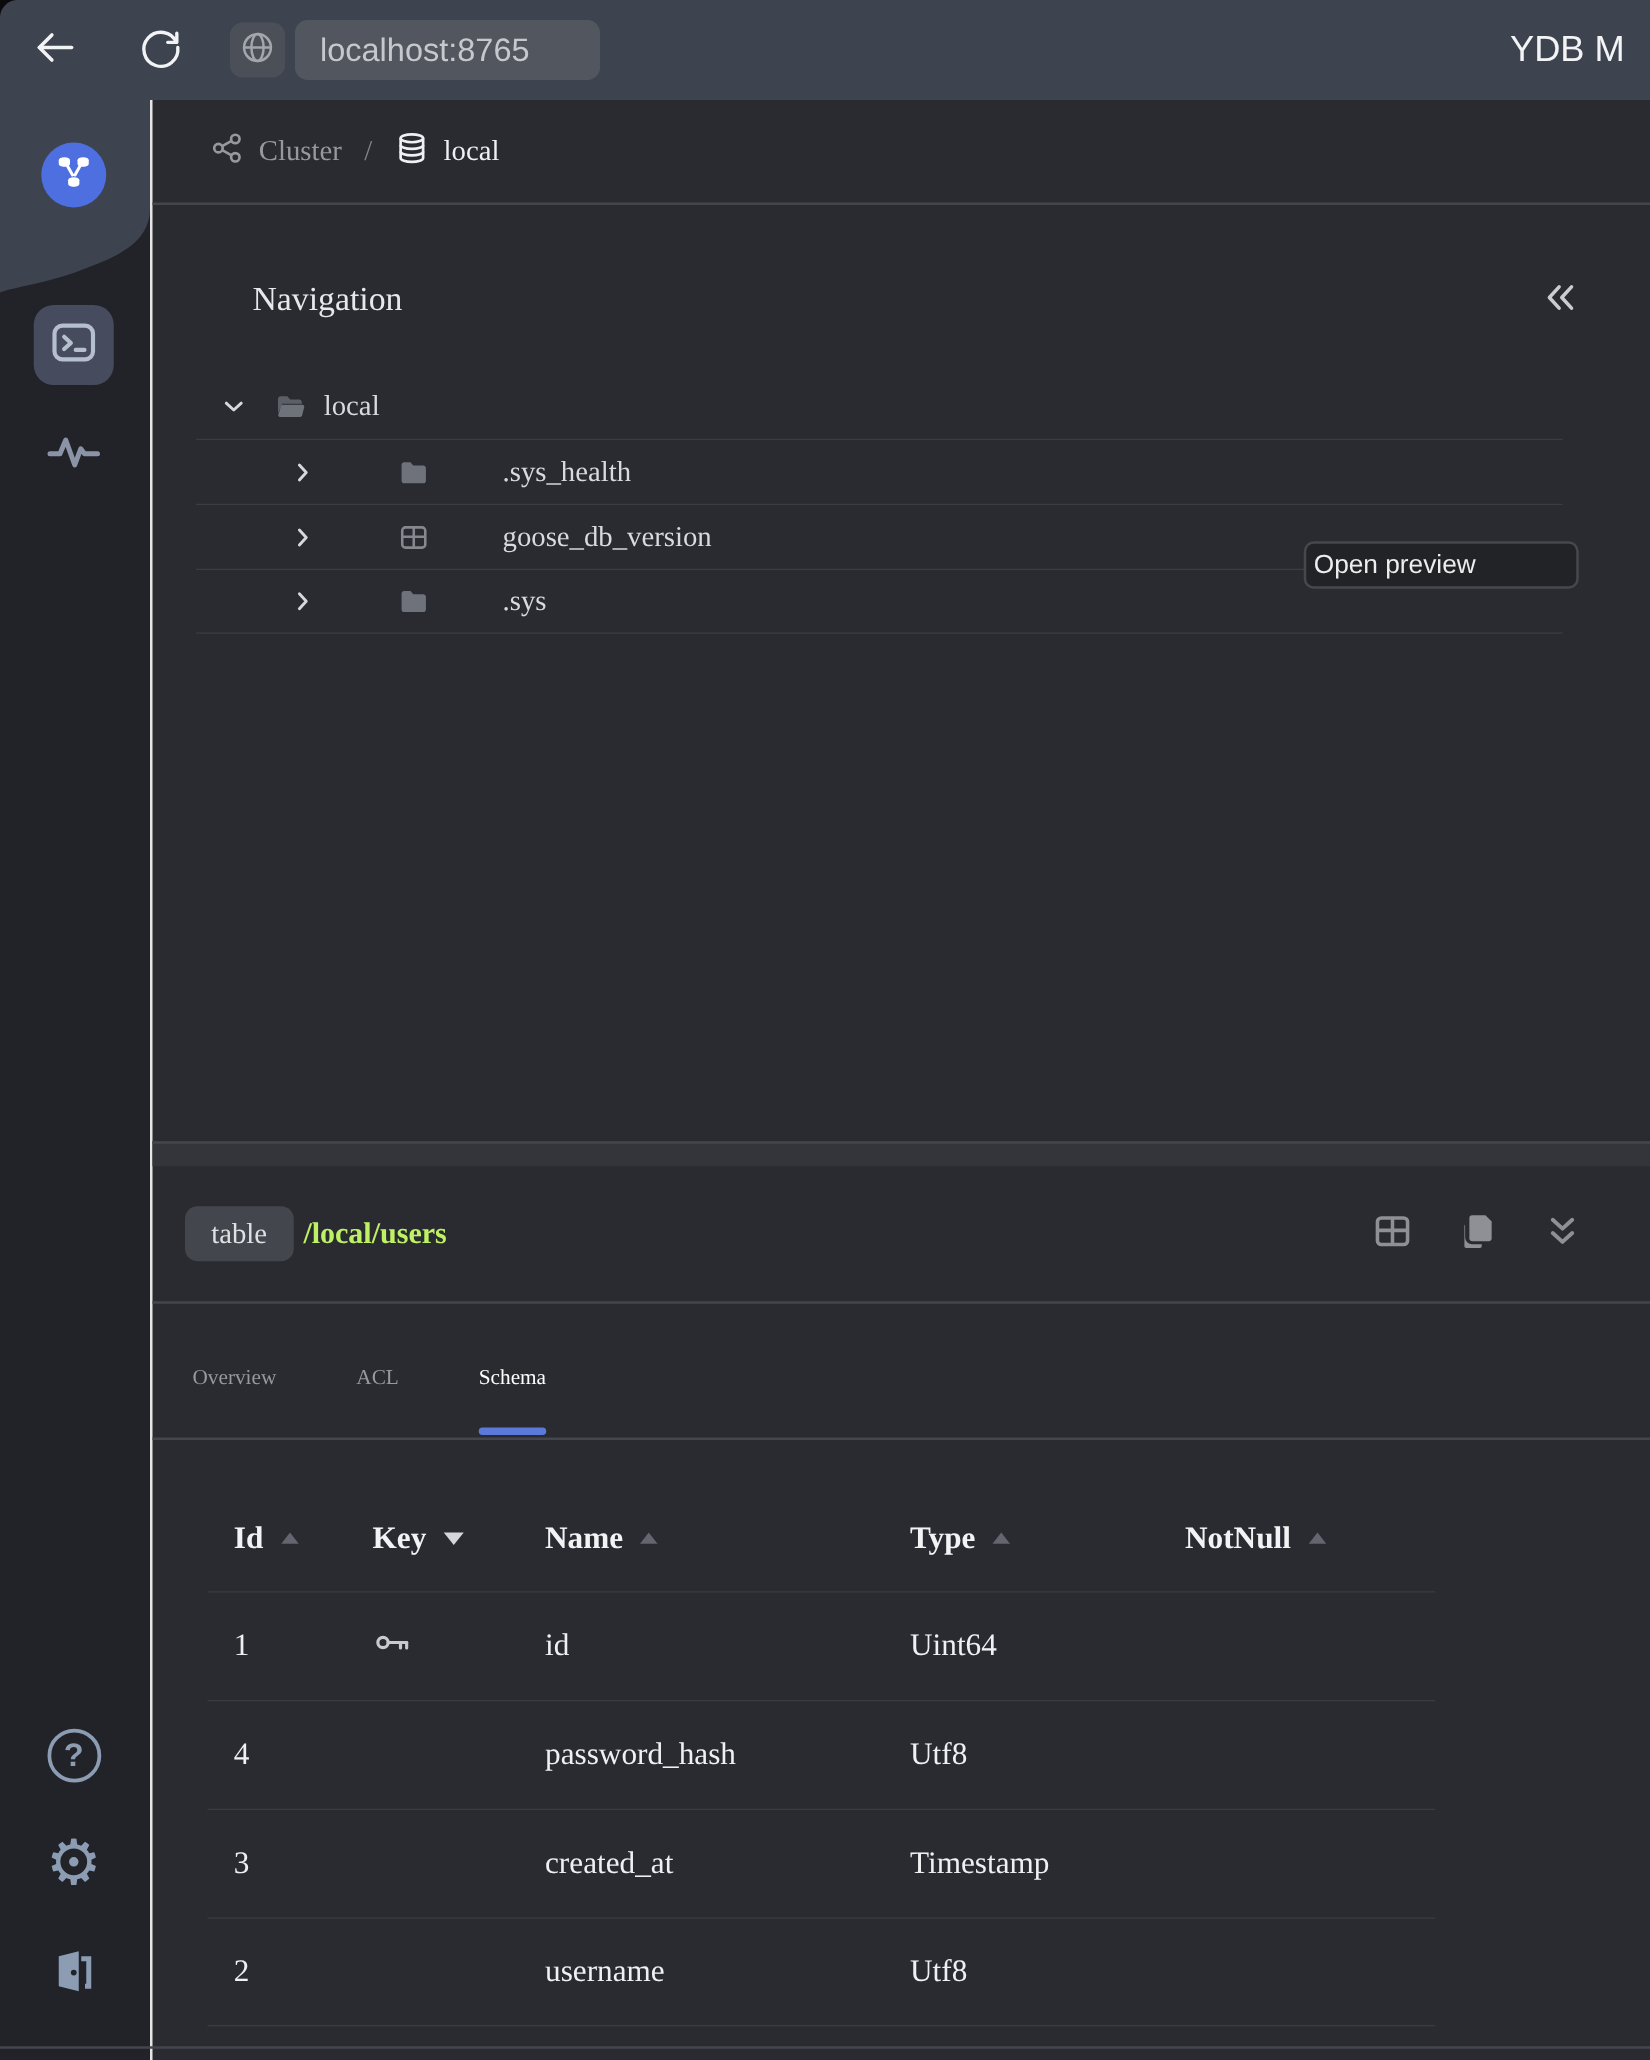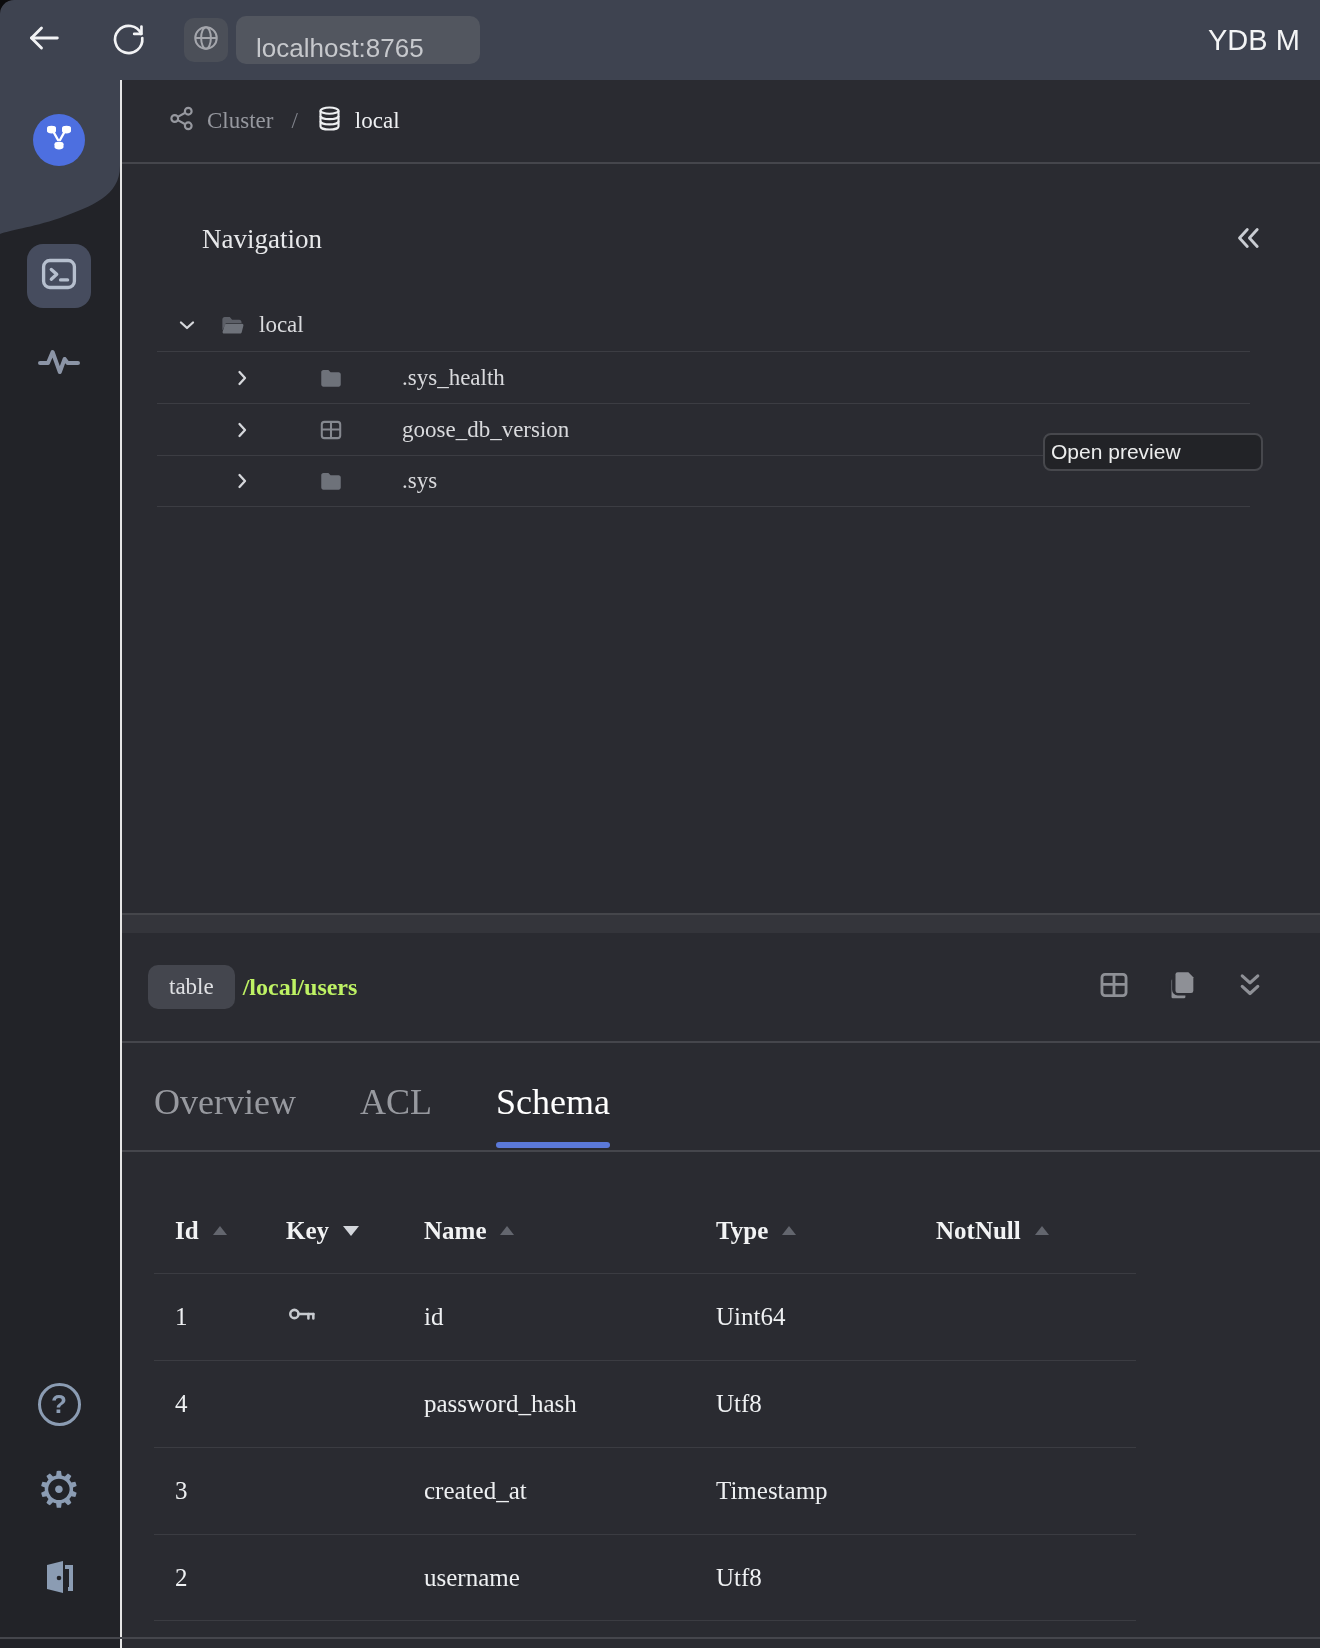--- a/index.html
+++ b/index.html
@@ -10,21 +10,21 @@
 
   
   .topbar { position:absolute; left:0; top:0; width:1320px; height:80px;
             background:#3e4350; border-radius:14px 0 0 0; display:flex; align-items:center; }
   .tb-btn { width:44px; height:44px; display:flex; align-items:center; justify-content:center; cursor:pointer; }
   .tb-back { margin-left:22px; }
   .tb-refresh { margin-left:40px; }
   .site-badge { margin-left:34px; width:44px; height:44px; border-radius:10px; background:#4b4f58;
                 display:flex; align-items:center; justify-content:center; }
   .url-pill { margin-left:8px; height:48px; min-width:244px; border-radius:10px; background:#52565f;
-              display:flex; align-items:flex-end; padding:0 20px; color:#c6c8cc; font-size:26px; }
+              display:flex; align-items:center; padding:0 20px; color:#c6c8cc; font-size:26px; }
   .app-title { position:absolute; left:1208px; top:24px; color:#f3f4f5; font-size:29px; white-space:nowrap; }
 
   
   .sidebar { position:absolute; left:0; top:80px; width:120px; height:1568px; background:#222328; }
   .sb-curve { position:absolute; left:0; top:0; }
   .sb-logo { position:absolute; left:33px; top:34px; width:52px; height:52px; border-radius:50%;
              background:#4d6fe0; display:flex; align-items:center; justify-content:center; cursor:pointer; }
   .sb-terminal { position:absolute; left:27px; top:164px; width:64px; height:64px; border-radius:16px;
                  background:#464c5e; display:flex; align-items:center; justify-content:center; cursor:pointer; }
   .sb-pulse { position:absolute; left:31px; top:255px; width:56px; height:56px;
@@ -77,26 +77,26 @@
               border-bottom:2px solid #45464c; display:flex; align-items:center; padding-left:26px; }
   .entity-badge { height:44px; border-radius:10px; background:#44464e; color:#dfe0e3;
                   font-size:23px; display:flex; align-items:center; padding:0 21px; }
   .entity-path { margin-left:8px; color:#bef264; font-size:24px; font-weight:bold; }
   .info-actions { position:absolute; right:50px; display:flex; gap:28px; }
   .icon-btn { width:40px; height:40px; display:flex; align-items:center; justify-content:center; cursor:pointer; }
 
   .tabs-row { position:absolute; left:0; top:963px; width:100%; height:109px;
               border-bottom:2px solid #45464c; display:flex; align-items:stretch; padding-left:32px; gap:64px; }
   .tab { position:relative; display:flex; align-items:center; padding-top:10px;
-         color:#97999f; font-size:36px; cursor:pointer; }
+         color:#97999f; font-size:17px; cursor:pointer; }
   .tab.active { color:#ffffff; }
   .tab.active::after { content:""; position:absolute; left:0; right:0; bottom:2px; height:6px;
                        border-radius:3px; background:#5b79d9; }
 
-  .schema { position:absolute; left:32px; top:1072px; width:982px; }
+  .schema { position:absolute; left:44px; top:1072px; width:982px; }
   .sch-grid { display:grid; grid-template-columns:111px 138px 292px 220px 1fr; padding-left:21px; align-items:center; }
   .sch-head { height:121px; padding-top:36px; color:#f2f3f4; font-size:25px; font-weight:bold; }
   .sch-head .hcell { display:flex; align-items:center; gap:14px; cursor:pointer; }
   .sch-row { height:87px; border-top:1px solid #3b3c42; color:#eef0f2; font-size:25px; }
   .sch-row:last-child { border-bottom:1px solid #3b3c42; }
   .caret-up { width:0; height:0; border-left:7px solid transparent; border-right:7px solid transparent;
               border-bottom:9px solid #63666e; }
   .caret-down { width:0; height:0; border-left:8px solid transparent; border-right:8px solid transparent;
                 border-top:10px solid #d3d6db; }
 

